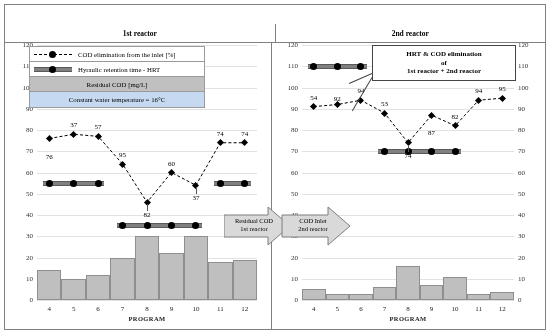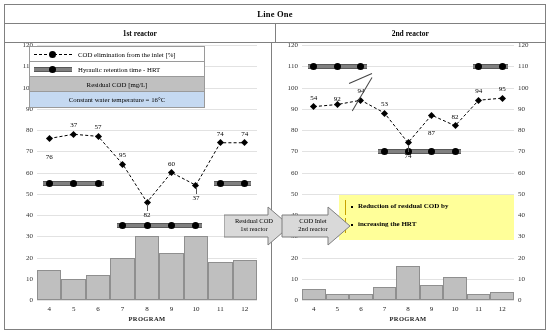--- a/index.html
+++ b/index.html
@@ -74,23 +74,20 @@
   .yline{position:absolute;width:1px;background:#c8a200;}
 
   .arrowwrap{position:absolute;left:219px;top:200px;width:126px;height:42px;}
   .leader{position:absolute;background:#444;height:1px;transform-origin:left center;}
 </style>
 </head>
 <body>
 
 <div class="frame">
 
-  <div class="title-row">
-    <span>Line One</span>
-  </div>
 
   <div class="sub-row">
     <div class="sub-cell first">1st reactor</div>
     <div class="sub-cell">2nd reactor</div>
   </div>
 
   <div class="vdiv"></div>
 
   <div class="panel left">
     <div class="plot" id="plot-left">
@@ -289,29 +286,26 @@
         <div class="xlab" style="left: 78.8889px; top: 262px;">6</div>
         <div class="xlab" style="left: 102.444px; top: 262px;">7</div>
         <div class="xlab" style="left: 126px; top: 262px;">8</div>
         <div class="xlab" style="left: 149.556px; top: 262px;">9</div>
         <div class="xlab" style="left: 173.111px; top: 262px;">10</div>
         <div class="xlab" style="left: 196.667px; top: 262px;">11</div>
         <div class="xlab" style="left: 220.222px; top: 262px;">12</div>
         <div class="xtitle" style="left: 30px; width: 212px; top: 272px;">PROGRAM</div>
       </div>
 
-
-    <div class="yellow">
-      <div class="yline" style="left:6px;top:5px;height:15px;"></div>
-      <div class="yline" style="left:6px;top:23px;height:15px;"></div>
-      <div class="ydot" style="left:12px;top:11px;"></div>
-      <div class="ydot" style="left:12px;top:29px;"></div>
-      <div class="ybullet" style="left:19px;top:7px;">Reduction of residual COD by</div>
-      <div class="ybullet" style="left:19px;top:25px;">increasing the HRT</div>
-    </div>
+    <div class="callout">
+      <div>HRT &amp; COD elimination</div>
+      <div>of</div>
+      <div>1st reactor + 2nd reactor</div>
+    </div>
+
   <div class="leader" style="left: 100px; top: 30px; width: 25.0799px; transform: rotate(2.73147rad);"></div>
       <div class="leader" style="left: 100px; top: 34px; width: 39.4462px; transform: rotate(2.10252rad);"></div>
     </div>
 
   <div class="arrowwrap">
     <svg width="126" height="42" viewBox="0 0 126 42">
       <polygon points="0,10 44,10 44,2 66,21 44,40 44,32 0,32" fill="#d9d9d9" stroke="#7f7f7f" stroke-width="1"></polygon>
       <polygon points="58,10 104,10 104,2 126,21 104,40 104,32 58,32" fill="#d9d9d9" stroke="#7f7f7f" stroke-width="1"></polygon>
     </svg>
     <div style="position:absolute;left:4px;top:12px;width:52px;font-size:6.5px;text-align:center;line-height:1.3;">

